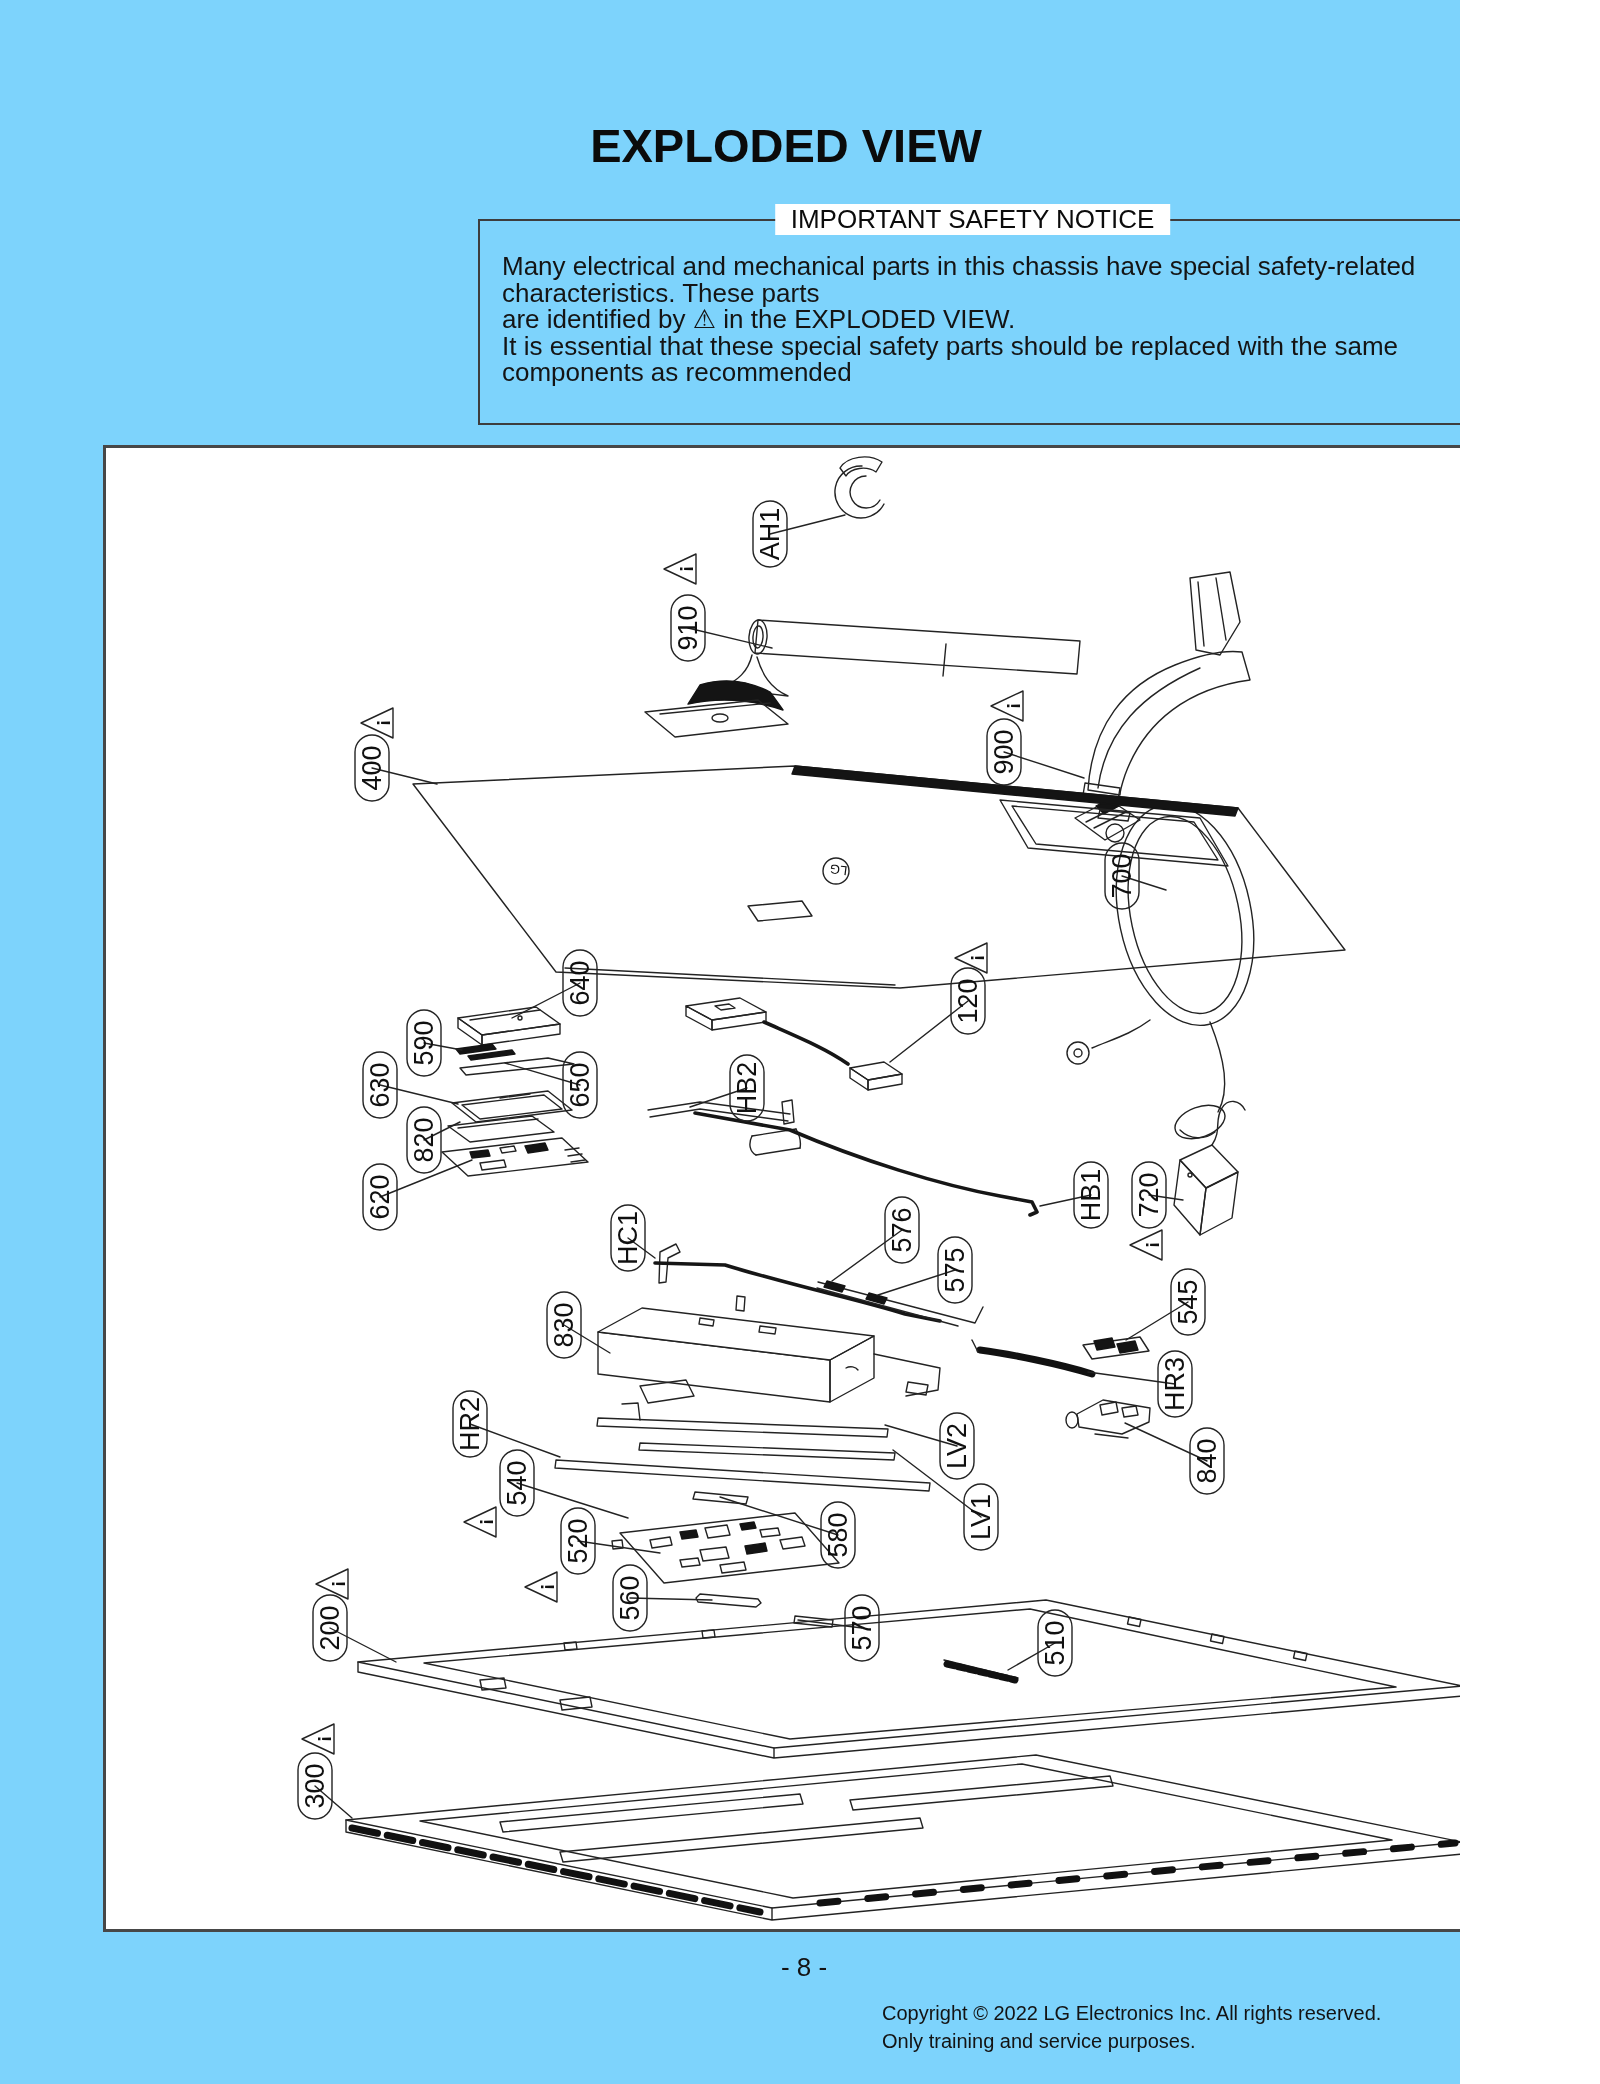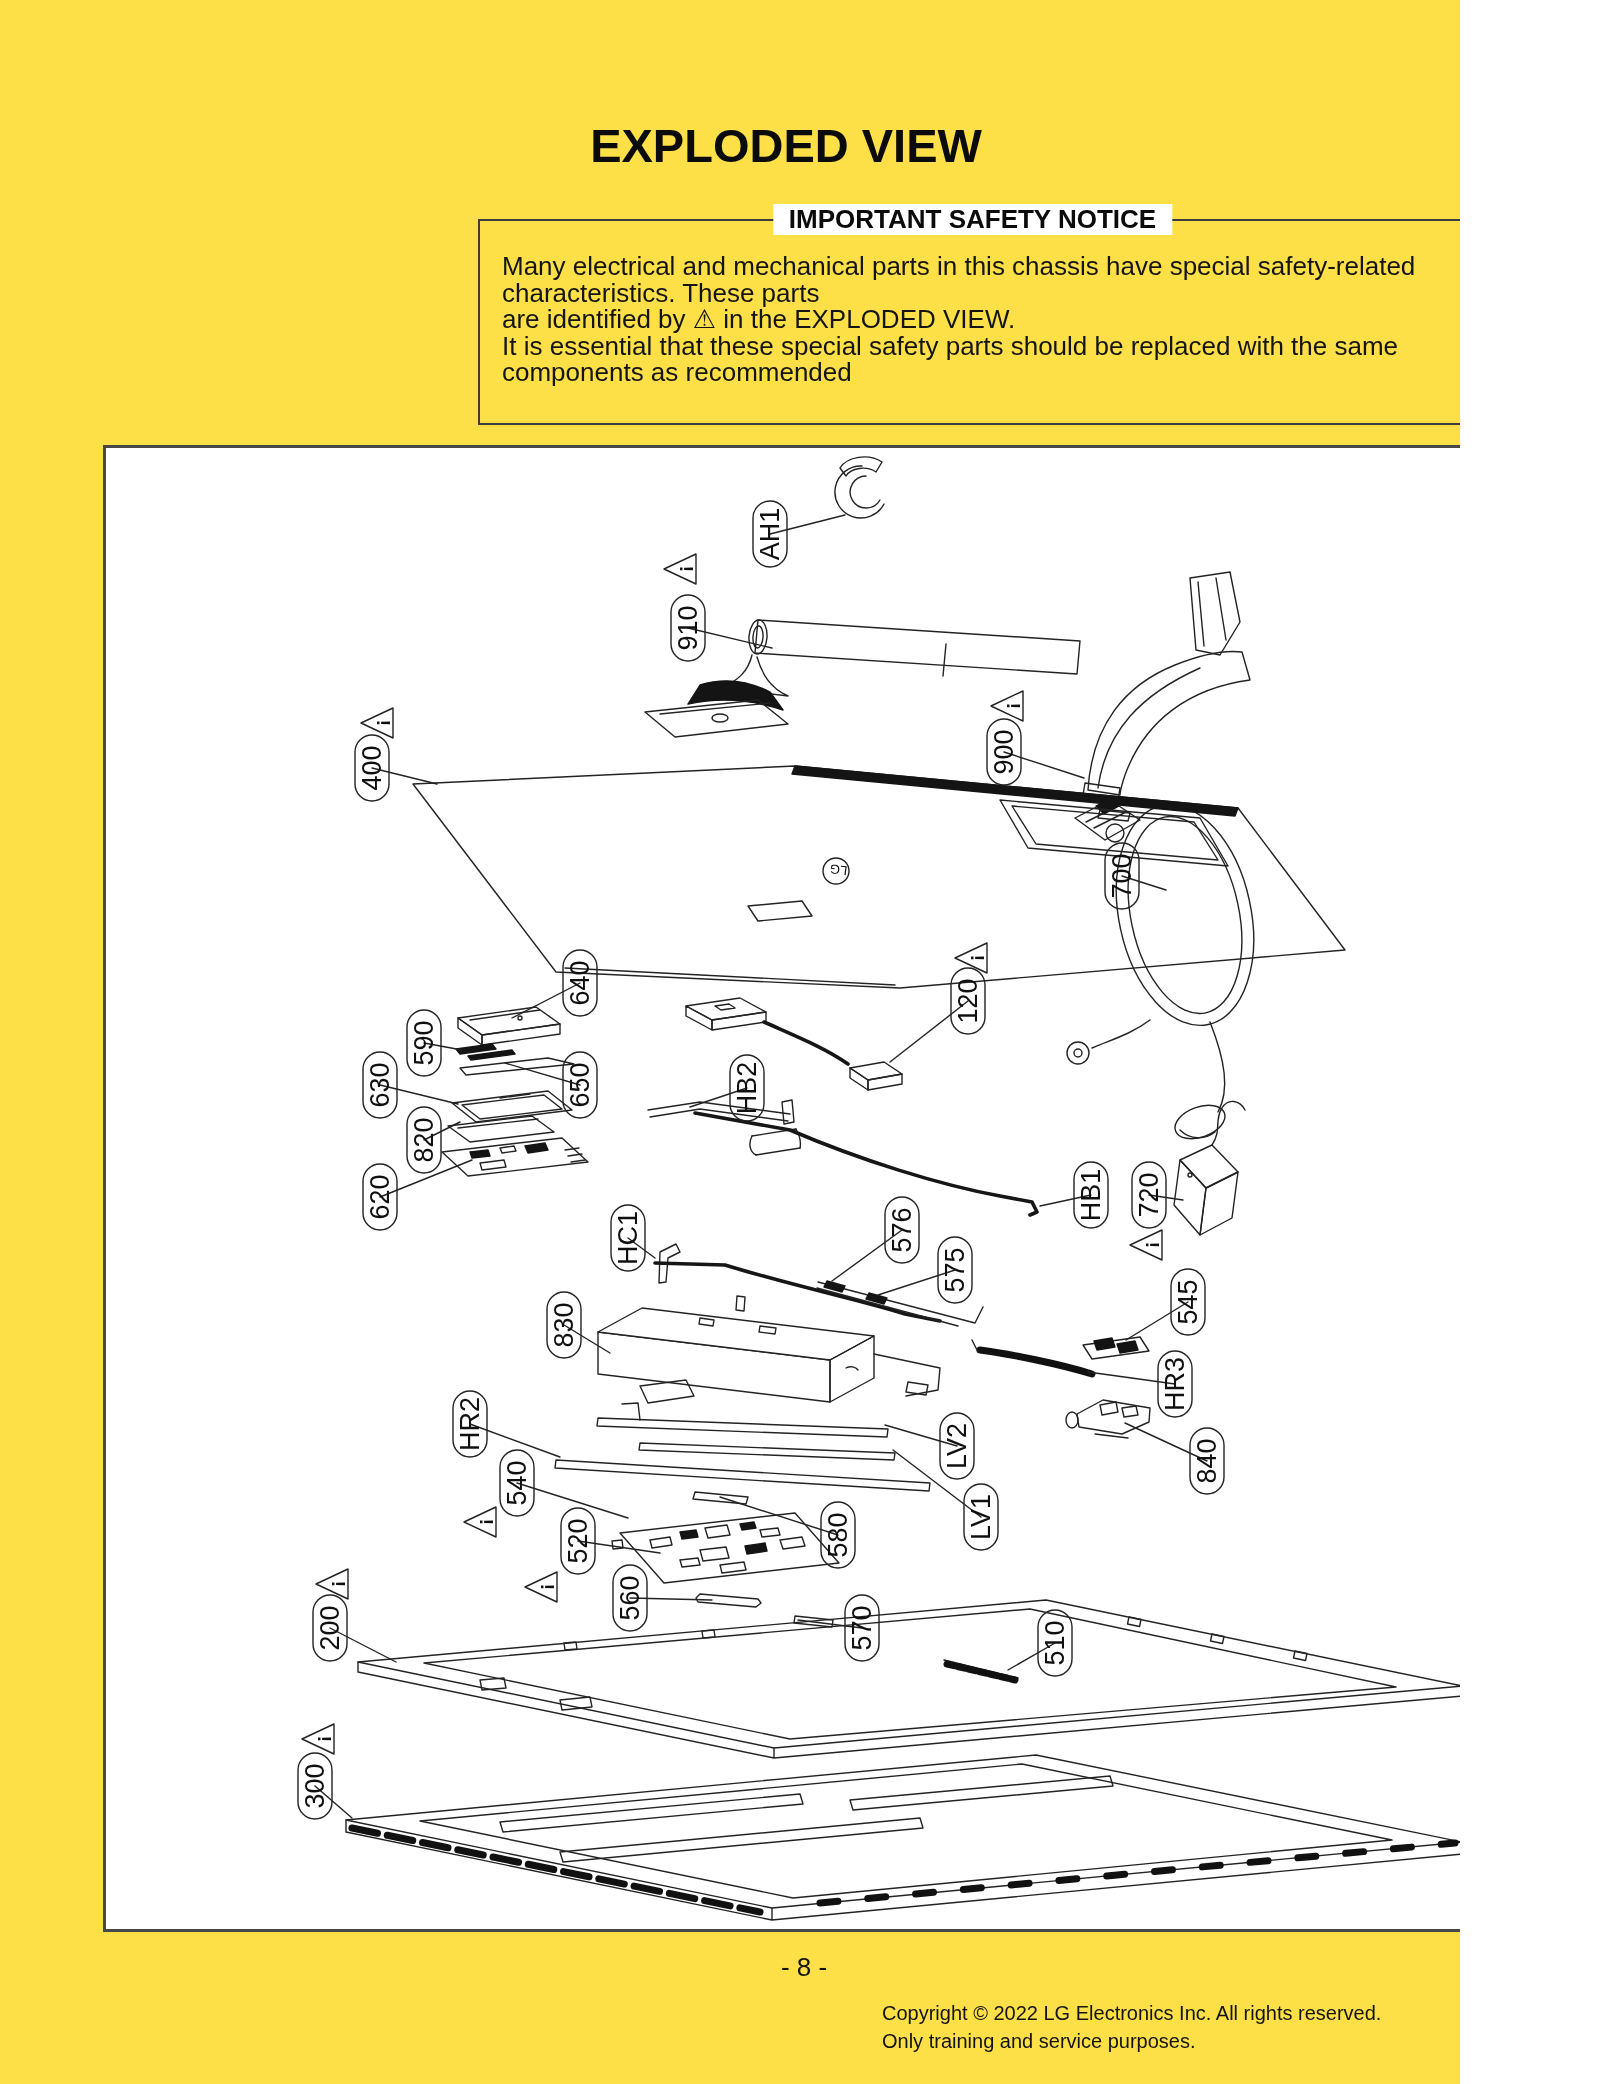--- a/index.html
+++ b/index.html
@@ -1,23 +1,23 @@
 <!DOCTYPE html>
 <html><head>
 <meta charset="utf-8">
 <style>
   html,body{margin:0;padding:0;background:#fff;}
-  .page{position:relative;width:1460px;height:2084px;background:#fde047;overflow:hidden;
+  .page{position:relative;width:1460px;height:2084px;background:#7dd3fc;overflow:hidden;
         font-family:"Liberation Sans", sans-serif;color:#111;}
   .page-title{position:absolute;left:103px;top:118px;width:1366px;margin:0;
         text-align:center;font-size:47px;font-weight:bold;letter-spacing:0px;color:#0b0b0b;}
   .notice{position:absolute;left:478px;top:219px;width:989px;height:206px;
         border:2px solid #3d3d3d;box-sizing:border-box;}
   .notice-title{position:absolute;top:-17px;left:50%;transform:translateX(-50%);
-        background:#fff;padding:0 16px;font-size:26px;font-weight:bold;white-space:nowrap;color:#0b0b0b;}
+        background:#fff;padding:0 16px;font-size:26px;font-weight:normal;white-space:nowrap;color:#0b0b0b;}
   .notice-body{padding:32px 34px 0 22px;font-size:26px;line-height:26.5px;color:#141414;}
   .diagram-frame{position:absolute;left:103px;top:445px;width:1366px;height:1487px;
         border:3px solid #474747;box-sizing:border-box;background:#fff;}
   .art-svg{position:absolute;left:0;top:0;}
   .art path,.art polygon,.art polyline,.art line,.art ellipse,.art circle,.art rect
         {fill:none;stroke:#232323;stroke-width:1.4;stroke-linejoin:round;stroke-linecap:round;}
   .art .dark{fill:#141414;stroke:#141414;}
   .art .white{fill:#ffffff;}
   .art .thick{stroke-width:3.6;stroke:#161616;}
   .art .xthick{stroke-width:7;stroke:#111;}

